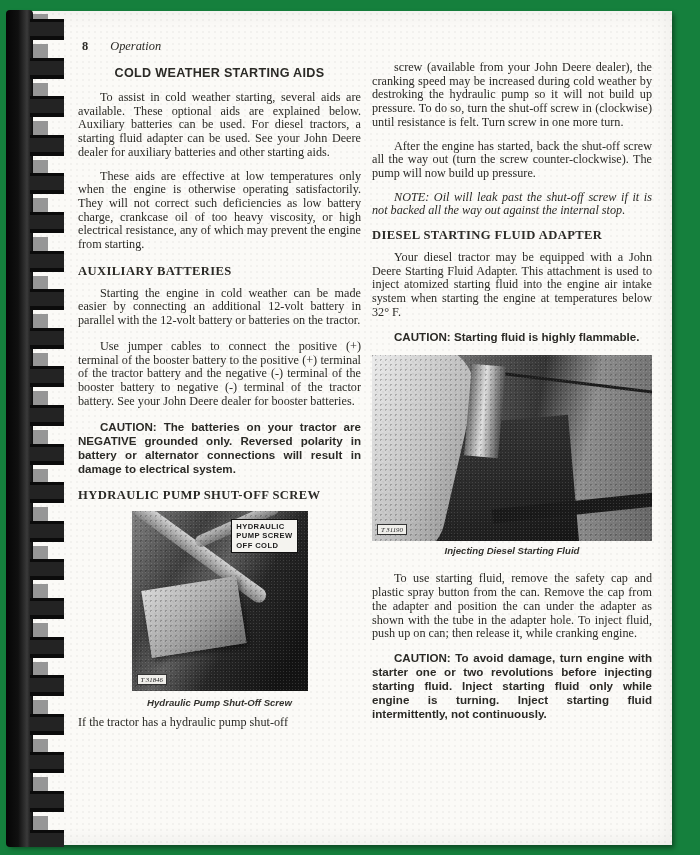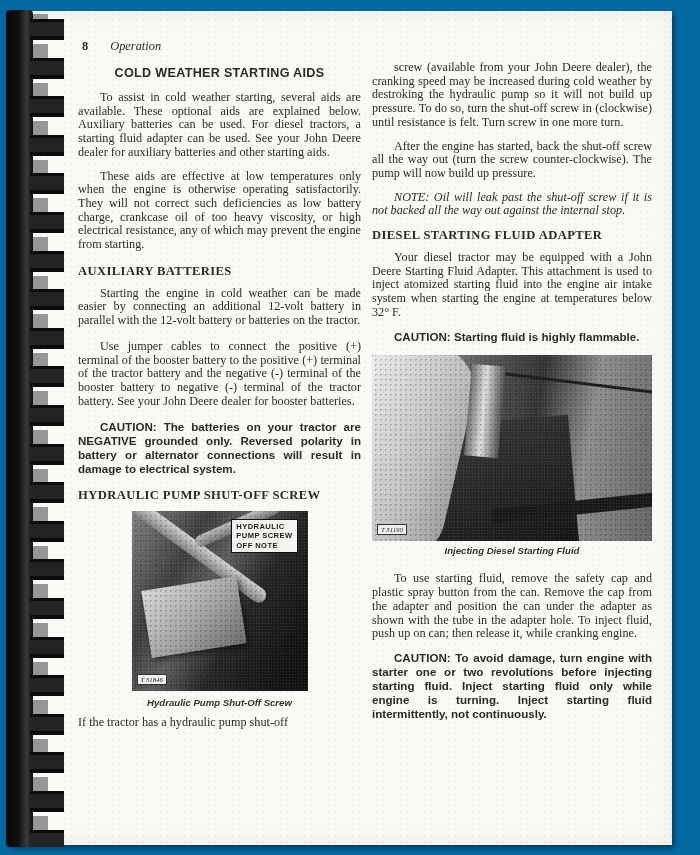--- a/index.html
+++ b/index.html
@@ -1,16 +1,16 @@
 <!DOCTYPE html>
 <html><head>
 <meta charset="utf-8">
 <style>
   html,body{margin:0;padding:0;}
-  .stage{position:relative;width:700px;height:855px;background:#0369a1;overflow:hidden;
+  .stage{position:relative;width:700px;height:855px;background:#15803d;overflow:hidden;
          font-family:"Liberation Serif", serif;color:#2b2a26;}
   .page{position:absolute;left:8px;top:11px;right:28px;bottom:10px;background:#fbfaf7;
         box-shadow:inset 0 0 22px rgba(0,0,0,.07), 2px 3px 5px rgba(0,0,0,.45);overflow:hidden;}
   .page::after{content:"";position:absolute;inset:0;pointer-events:none;
         background-image:radial-gradient(rgba(0,0,0,.035) 1px, transparent 1px);
         background-size:6px 6px;}
 
   
   .binding{position:absolute;left:6px;top:10px;bottom:8px;width:60px;z-index:5;}
   .spine{position:absolute;left:0;top:0;bottom:0;width:27px;border-radius:4px;
@@ -105,21 +105,21 @@
         <h2>HYDRAULIC PUMP SHUT-OFF SCREW</h2>
 
         <figure>
           <div class="photo photo-left">
             <div class="hose"></div>
             <div class="hose2"></div>
             <div class="pump"></div>
             <div class="photo-label">
               <span>HYDRAULIC</span>
               <span>PUMP SCREW</span>
-              <span>OFF NOTE</span>
+              <span>OFF COLD</span>
             </div>
             <div class="photo-ref">T 31846</div>
           </div>
           <figcaption>Hydraulic Pump Shut-Off Screw</figcaption>
         </figure>
 
         <p class="noindent">If the tractor has a hydraulic pump shut-off</p>
       </div>
 
       <div class="col right">

